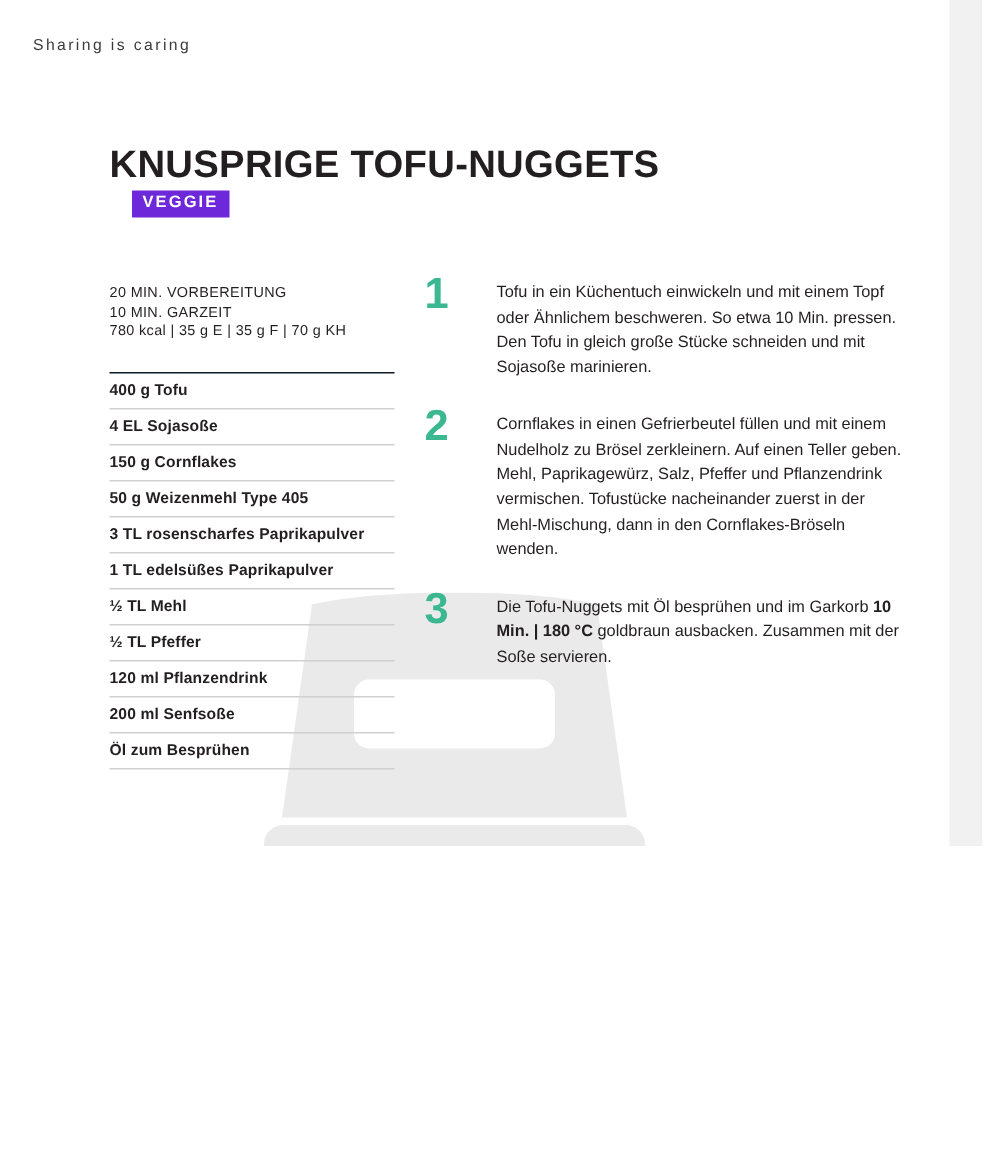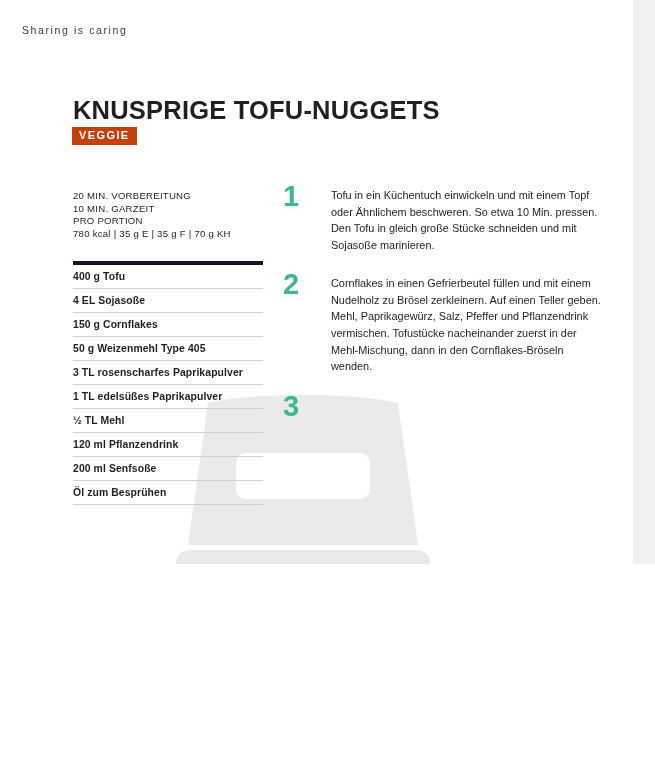--- a/index.html
+++ b/index.html
@@ -65,23 +65,23 @@
     top: 96px;
     font-size: 25.5px;
     font-weight: bold;
     letter-spacing: 0.2px;
     color: #231f20;
     margin: 0;
   }
 
   .tag {
     position: absolute;
-    left: 72px;
+    left: 88px;
     top: 127px;
-    background: #c2410c;
+    background: #6d28d9;
     color: #ffffff;
     font-size: 11px;
     font-weight: bold;
     letter-spacing: 1.4px;
     padding: 3px 7px 4px 7px;
     line-height: 1;
   }
 
   
   .left-col {
@@ -103,21 +103,21 @@
     width: 190px;
   }
   .ing {
     font-size: 10.4px;
     font-weight: bold;
     color: #231f20;
     border-bottom: 1px solid #cfd0cf;
     padding: 6px 0 6px 0;
     letter-spacing: 0.1px;
   }
-  .ing:first-child { border-top: 4px solid #0f172a; }
+  .ing:first-child { border-top: 1px solid #0f172a; }
 
   
   .steps {
     position: absolute;
     left: 283px;
     top: 182px;
     width: 320px;
   }
   .step {
     display: flex;
@@ -173,47 +173,50 @@
     <div class="running-head">Sharing is caring</div>
 
     <h1 class="title">KNUSPRIGE TOFU-NUGGETS</h1>
 
     <div class="tag">VEGGIE</div>
 
     <div class="left-col">
       <div class="meta">
         <div>20 MIN. VORBEREITUNG</div>
         <div>10 MIN. GARZEIT</div>
-        <div>PRO PORTION</div>
         <div>780 kcal | 35 g E | 35 g F | 70 g KH</div>
       </div>
 
       <div class="ingredients">
         <div class="ing">400 g Tofu</div>
         <div class="ing">4 EL Sojasoße</div>
         <div class="ing">150 g Cornflakes</div>
         <div class="ing">50 g Weizenmehl Type 405</div>
         <div class="ing">3 TL rosenscharfes Paprikapulver</div>
         <div class="ing">1 TL edelsüßes Paprikapulver</div>
         <div class="ing">½ TL Mehl</div>
+        <div class="ing">½ TL Pfeffer</div>
         <div class="ing">120 ml Pflanzendrink</div>
         <div class="ing">200 ml Senfsoße</div>
         <div class="ing">Öl zum Besprühen</div>
       </div>
     </div>
 
     <div class="steps">
       <div class="step">
         <div class="step-num">1</div>
         <div class="step-text">Tofu in ein Küchentuch einwickeln und mit einem Topf oder Ähnlichem beschweren. So etwa 10 Min. pressen. Den Tofu in gleich große Stücke schneiden und mit Sojasoße marinieren.</div>
       </div>
       <div class="step">
         <div class="step-num">2</div>
         <div class="step-text">Cornflakes in einen Gefrierbeutel füllen und mit einem Nudelholz zu Brösel zerkleinern. Auf einen Teller geben. Mehl, Paprikagewürz, Salz, Pfeffer und Pflanzendrink vermischen. Tofustücke nacheinander zuerst in der Mehl-Mischung, dann in den Cornflakes-Bröseln wenden.</div>
       </div>
       <div class="step">
         <div class="step-num">3</div>
+        <div class="step-text">
+          <span>Die Tofu-Nuggets mit Öl besprühen und im Garkorb </span><b>10 Min. | 180 °C</b><span> goldbraun ausbacken. Zusammen mit der Soße servieren.</span>
+        </div>
       </div>
     </div>
 
     <div class="folio">199</div>
   </div>
 </div>
 
 </body></html>

